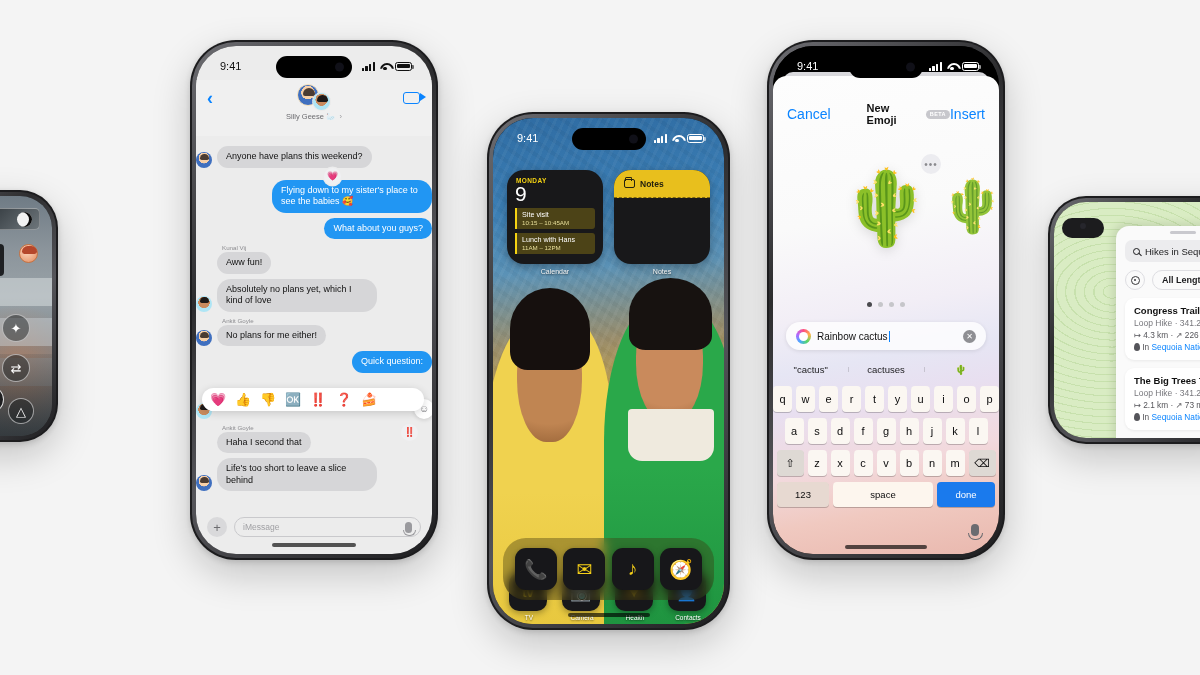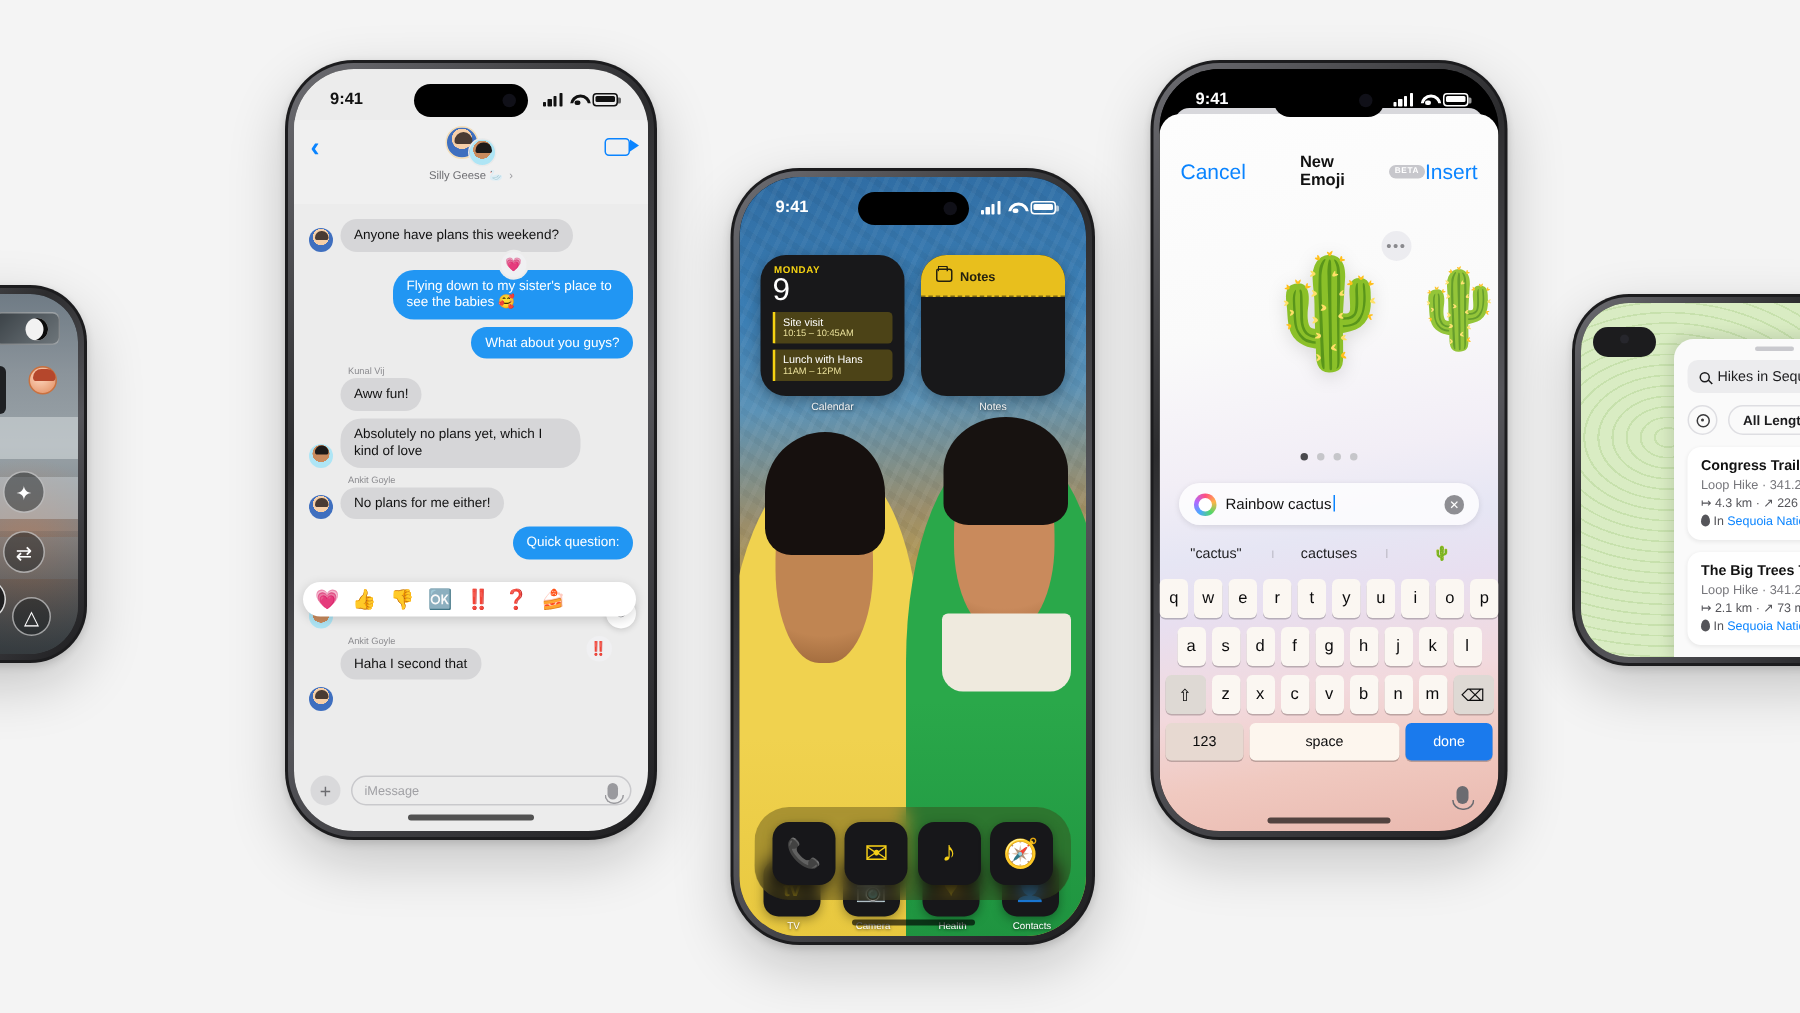--- a/index.html
+++ b/index.html
@@ -18,21 +18,21 @@
                  background: linear-gradient(135deg,#6e6e73,#2c2c2e 35%,#55555a 60%,#1d1d1f); }
   .phone .screen { position: absolute; inset: 6px; border-radius: 40px; overflow: hidden; background: #000; }
   .island { position: absolute; left: 50%; transform: translateX(-50%);
             background: #000; border-radius: 20px; z-index: 30; }
   .island .lens { position: absolute; right: 8px; top: 50%; transform: translateY(-50%);
                   width: 9px; height: 9px; border-radius: 50%; background: #101018; }
   .homebar { position: absolute; left: 50%; transform: translateX(-50%); bottom: 7px;
              height: 4px; border-radius: 3px; background: rgba(0,0,0,.65); z-index: 30; }
   .statusbar { position: absolute; top: 0; left: 0; right: 0; height: 34px; z-index: 25;
                display: flex; align-items: center; justify-content: space-between;
-               padding: 6px 20px 0 24px; font-size: 11px; font-weight: bold; gap: 28px; }
+               padding: 6px 20px 0 24px; font-size: 11px; font-weight: normal; gap: 28px; }
   .st-right { display: flex; align-items: center; gap: 4px; }
   .bars { display: flex; align-items: flex-end; gap: 1.5px; height: 9px; }
   .bars i { width: 2.2px; background: currentColor; border-radius: .5px; display: block; }
   .bars i:nth-child(1){height:3px} .bars i:nth-child(2){height:5px}
   .bars i:nth-child(3){height:7px} .bars i:nth-child(4){height:9px}
   .wifi { width: 12px; height: 9px; position: relative; }
   .wifi::before { content:""; position:absolute; left:1px; top:1px; width:10px; height:10px;
     border: 2.2px solid currentColor; border-radius: 50%;
     clip-path: polygon(0 0,100% 0,100% 45%,0 45%); }
   .wifi::after { content:""; position:absolute; left:4.2px; top:5.4px; width:3.6px; height:3.6px;
@@ -100,21 +100,21 @@
     border-radius:6px 6px 2px 2px; background:#4a3b33; }
   .av2 { left:17px; top:8px; width:19px; height:19px; border:1.6px solid #eaeaea;
     background: radial-gradient(circle at 50% 40%, #c98b5e 45%, #aee5f5 46%); }
   .av2::after { content:""; position:absolute; left:3.5px; top:2px; width:11px; height:7px;
     border-radius:6px 6px 2px 2px; background:#1d1a19; }
   .grp-name { position:absolute; left:0; right:0; top:32px; text-align:center;
     font-size:7.5px; color:#6c6c70; }
   .grp-name .chev { color:#9a9a9e; margin-left:2px; }
 
   .thread { position:absolute; top:90px; left:0; right:0; bottom:46px;
-    padding: 4px 10px 0; overflow: hidden; }
+    padding: 4px 0 0; overflow: hidden; }
   .row { display:flex; align-items:flex-end; gap:5px; margin-bottom:5px; position:relative; }
   .row.out { justify-content:flex-end; }
   .sender { font-size:6.2px; color:#8c8c90; margin:4px 0 1px 26px; }
   .thumb { width:16px; height:16px; border-radius:50%; flex:none; }
   .thumb.a { background: radial-gradient(circle at 50% 38%, #f6cfa8 42%, #3f6fbf 43%); }
   .thumb.a::after{content:"";display:block;margin:2px auto 0;width:9px;height:6px;border-radius:5px 5px 2px 2px;background:#4a3b33;}
   .thumb.b { background: radial-gradient(circle at 50% 40%, #c98b5e 45%, #aee5f5 46%); }
   .thumb.b::after{content:"";display:block;margin:1px auto 0;width:9px;height:6px;border-radius:5px 5px 2px 2px;background:#1d1a19;}
   .thumb.blank { background: transparent; }
   .bub { max-width: 160px; padding: 5px 9px; border-radius: 14px; font-size: 9px; line-height:1.28; }
@@ -407,20 +407,21 @@
 
         <div class="sender">Ankit Goyle</div>
         <div class="row">
           <span class="thumb blank"></span>
           <div class="bub in">Haha I second that</div>
           <span class="tapback" style="right:14px;top:-8px">‼️</span>
         </div>
 
         <div class="row">
           <span class="thumb a"></span>
+          <div class="bub in">Life's too short to leave a slice behind</div>
         </div>
       </div>
 
       <div class="msg-input">
         <div class="plus">+</div>
         <div class="field">
           <span>iMessage</span>
           <span class="mic"></span>
         </div>
       </div>

